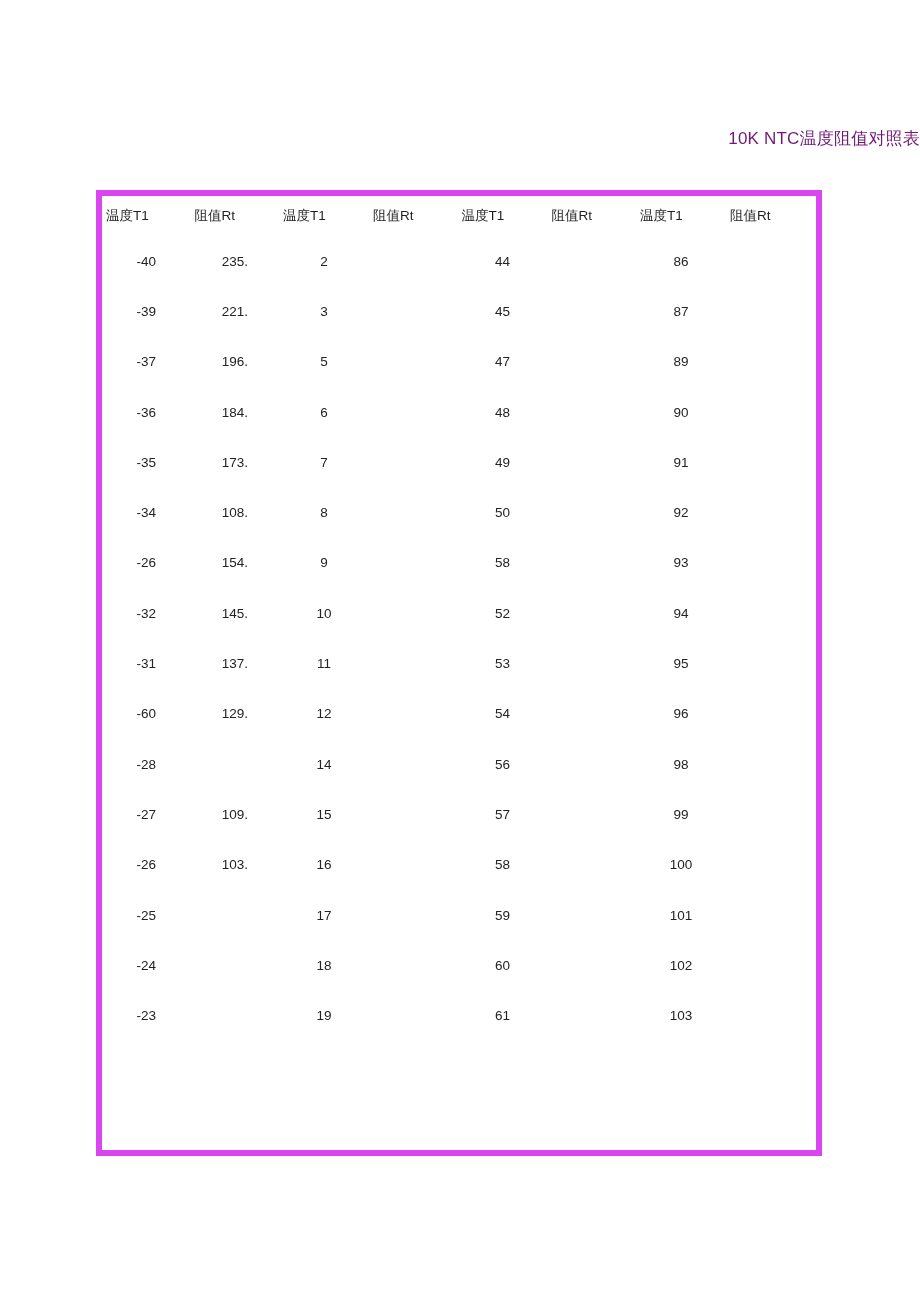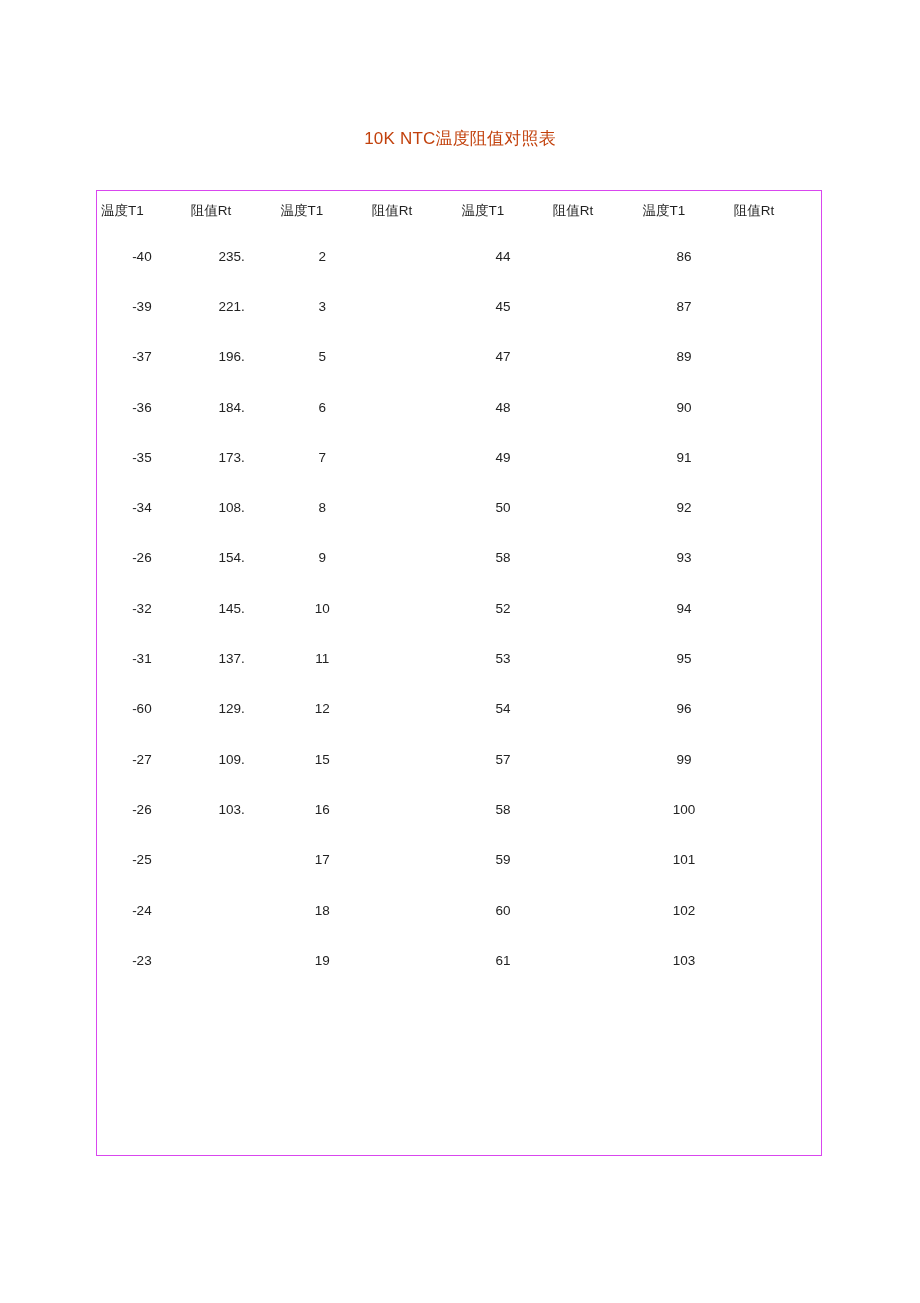--- a/index.html
+++ b/index.html
@@ -19,35 +19,35 @@
   .page {
     position: absolute;
     inset: 0;
   }
 
   .doc-title {
     position: absolute;
     left: 0;
     top: 127px;
     width: 920px;
-    text-align: center;
+    text-align: right;
     font-size: 17px;
     font-weight: 400;
-    color: #c2410c;
+    color: #701a75;
     letter-spacing: 0.2px;
     white-space: nowrap;
   }
 
   .table-frame {
     position: absolute;
     left: 96px;
     top: 190px;
     width: 726px;
     height: 966px;
-    border: 1px solid #d946ef;
+    border: 6px solid #d946ef;
     box-sizing: border-box;
     background: #ffffff;
   }
 
   table.ntc-table {
     width: 100%;
     border-collapse: collapse;
     table-layout: fixed;
     font-size: 13.5px;
   }
@@ -212,20 +212,30 @@
             <td>-60</td>
             <td>129.</td>
             <td>12</td>
             <td class="empty-cell"></td>
             <td>54</td>
             <td class="empty-cell"></td>
             <td>96</td>
             <td class="empty-cell"></td>
           </tr>
           <tr>
+            <td>-28</td>
+            <td class="empty-cell"></td>
+            <td>14</td>
+            <td class="empty-cell"></td>
+            <td>56</td>
+            <td class="empty-cell"></td>
+            <td>98</td>
+            <td class="empty-cell"></td>
+          </tr>
+          <tr>
             <td>-27</td>
             <td>109.</td>
             <td>15</td>
             <td class="empty-cell"></td>
             <td>57</td>
             <td class="empty-cell"></td>
             <td>99</td>
             <td class="empty-cell"></td>
           </tr>
           <tr>

